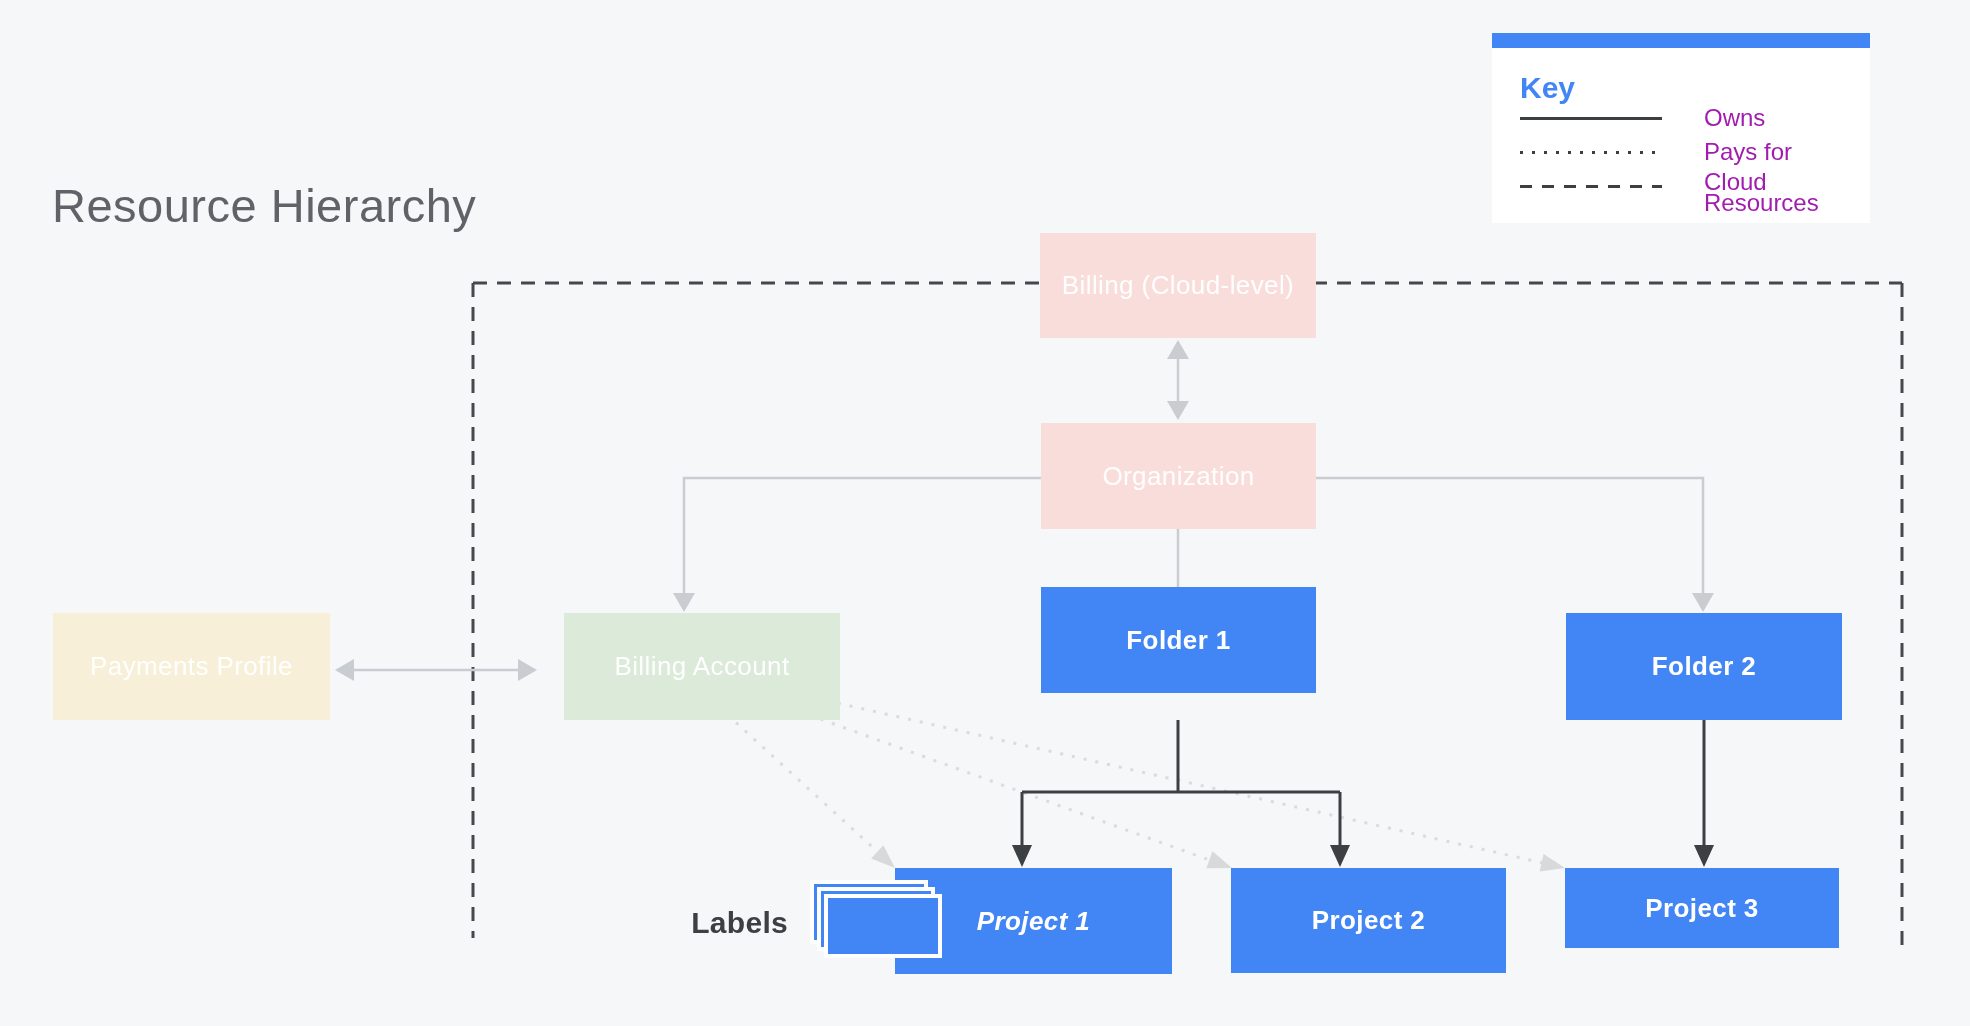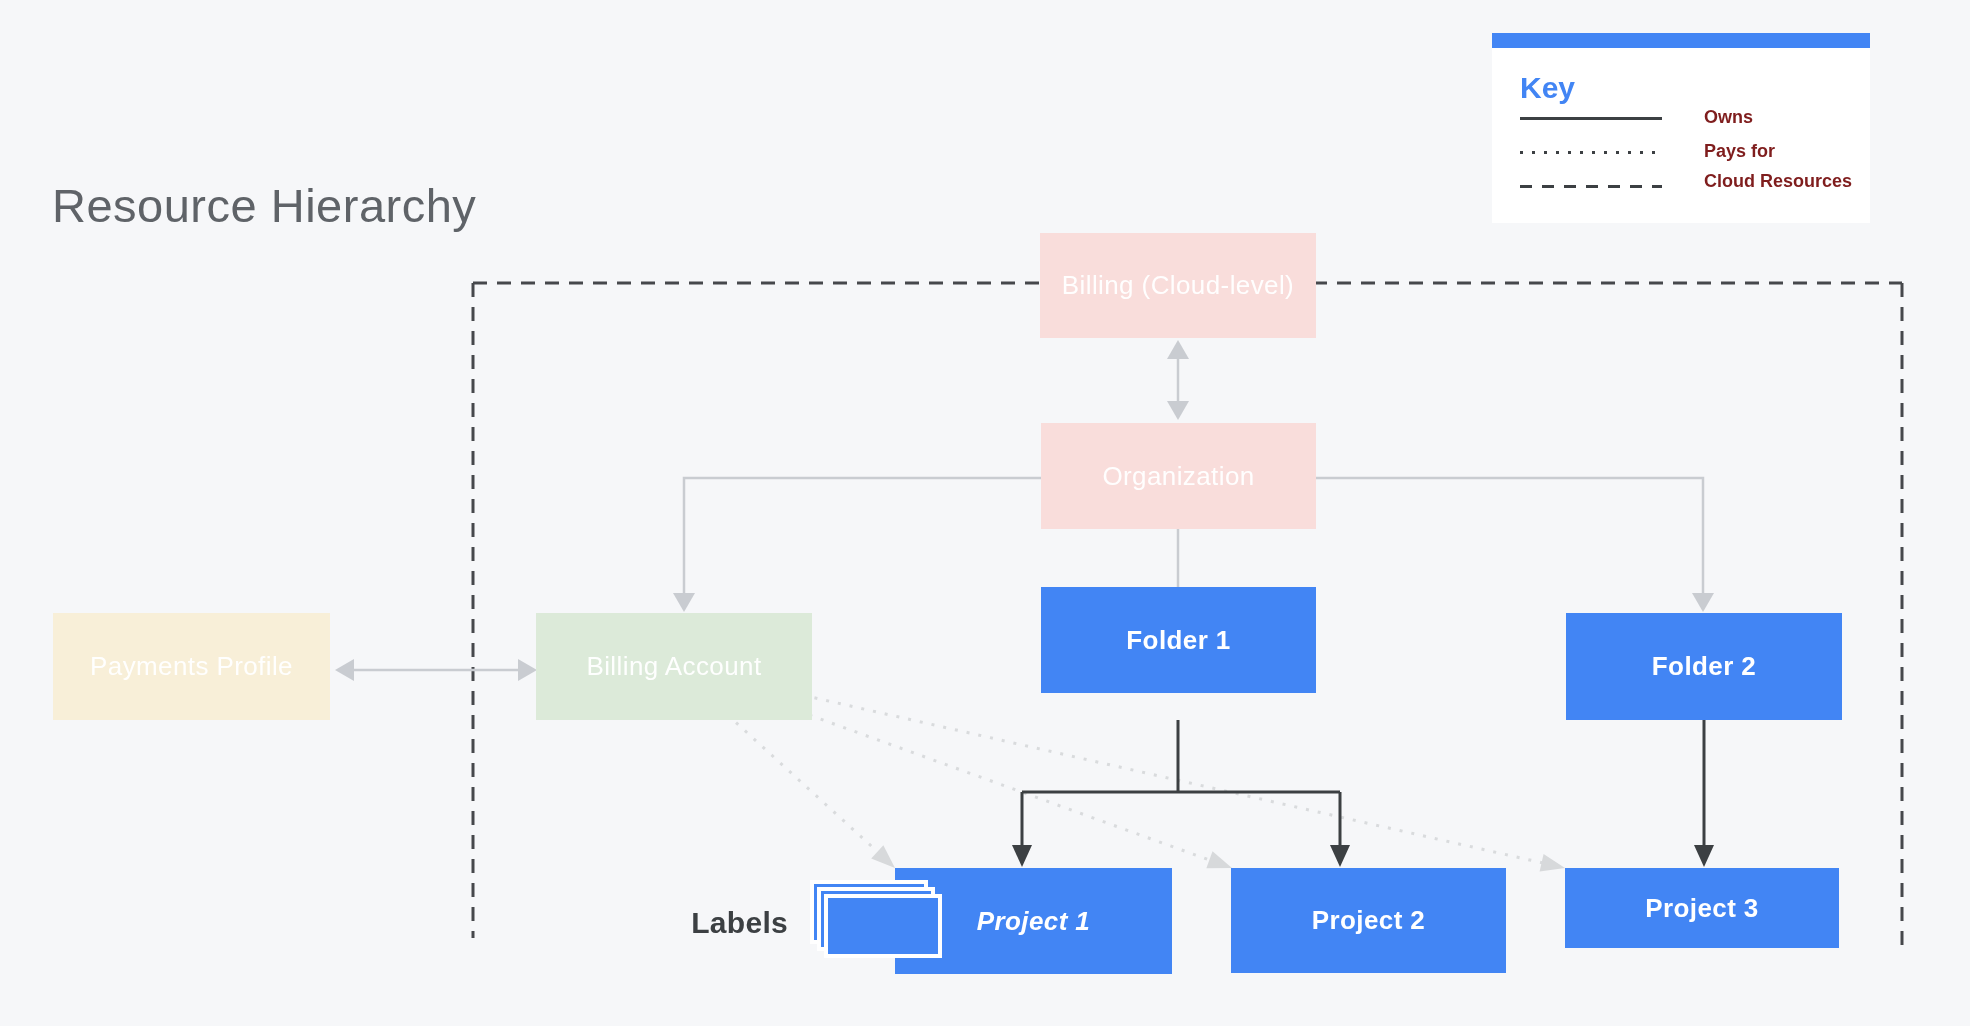--- a/index.html
+++ b/index.html
@@ -19,21 +19,21 @@
   }
   .node.pink{background:#f9dddb;}
   .node.cream{background:#f8efd8;}
   .node.green{background:#dcead9;}
   .node.blue{background:#4285f4;font-weight:700;}
   .pastel-label{color:rgba(255,255,255,.97);}
   
   #node-domain{left:1040px;top:233px;width:276px;height:105px;}
   #node-organization{left:1041px;top:423px;width:275px;height:106px;}
   #node-payments{left:53px;top:613px;width:277px;height:107px;}
-  #node-billing{left:536px;top:613px;width:276px;height:107px;justify-content:center;}
+  #node-billing{left:564px;top:613px;width:276px;height:107px;justify-content:center;}
   #node-folder1{left:1041px;top:587px;width:275px;height:106px;}
   #node-folder2{left:1566px;top:613px;width:276px;height:107px;}
   #node-project1{left:895px;top:868px;width:277px;height:106px;font-style:italic;}
   #node-project2{left:1231px;top:868px;width:275px;height:105px;text-align:right;}
   #node-project3{left:1565px;top:868px;width:274px;height:80px;align-items:center;}
   
   .labels-caption{
     position:absolute;left:630px;top:906px;width:158px;z-index:4;
     text-align:right;font-size:30px;font-weight:700;color:#3c4043;letter-spacing:.3px;
   }
@@ -49,21 +49,21 @@
     position:absolute;left:1492px;top:33px;width:378px;height:190px;z-index:5;
     background:#ffffff;
   }
   .key-topbar{position:absolute;left:0;top:0;width:100%;height:15px;background:#4285f4;}
   .key-title{position:absolute;left:28px;top:38px;font-size:30px;font-weight:700;color:#4285f4;}
   .key-line{position:absolute;left:28px;width:142px;height:3px;}
   .key-line.solid{top:84px;background:#3c4043;}
   .key-line.dotted{top:118px;background:repeating-linear-gradient(90deg,#3c4043 0 3px,transparent 3px 12px);}
   .key-line.dashed{top:152px;background:repeating-linear-gradient(90deg,#3c4043 0 12px,transparent 12px 22px);}
   .key-label{
-    position:absolute;left:212px;width:160px;font-size:18px;font-weight:700;color:#7f1d1d;line-height:21px;
+    position:absolute;left:212px;width:160px;font-size:24px;font-weight:400;color:#a21caf;line-height:21px;
   }
   .key-label.k0{top:74px;}
   .key-label.k1{top:108px;}
   .key-label.k2{top:138px;}
 </style>
 </head>
 <body>
 
 <div id="canvas">
 

